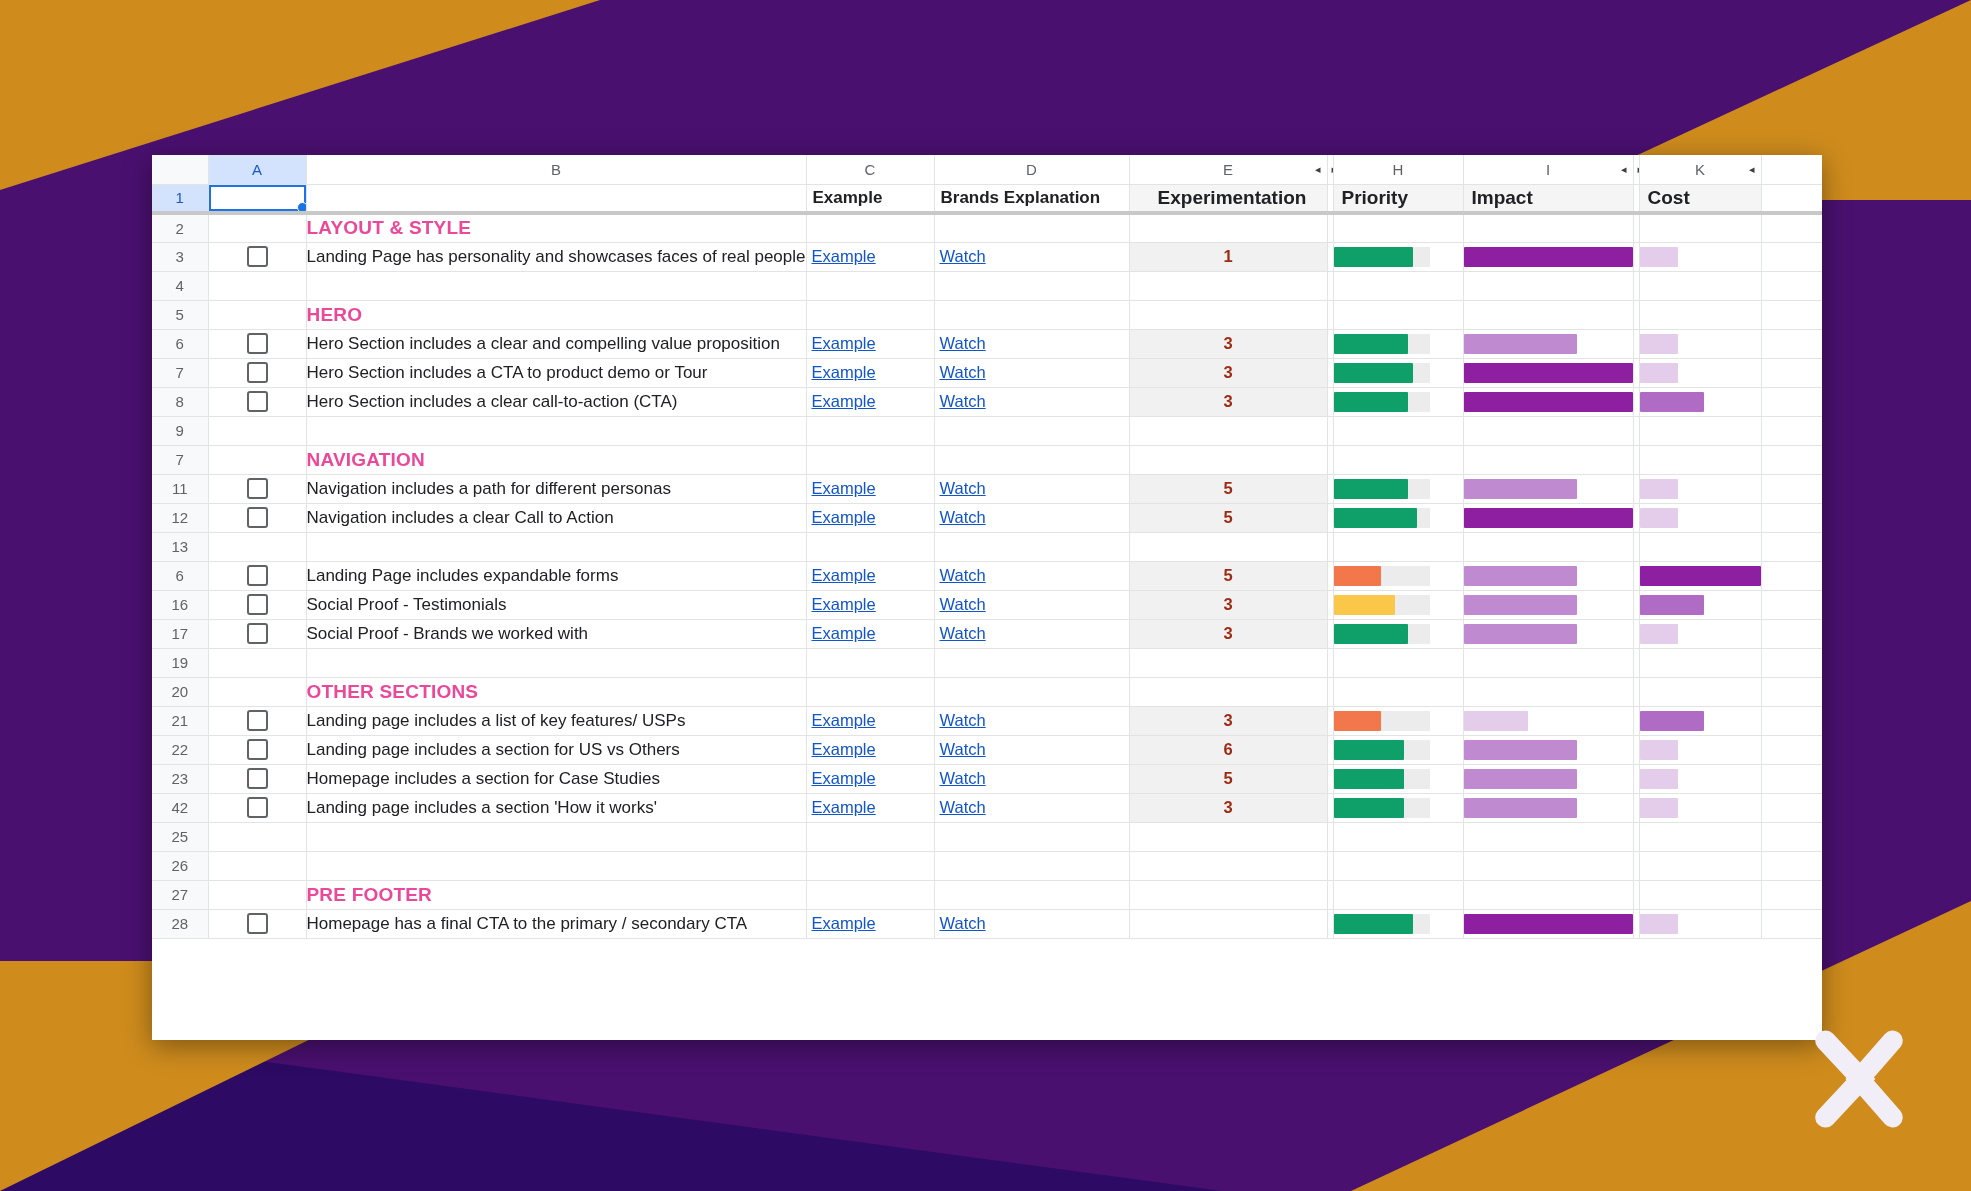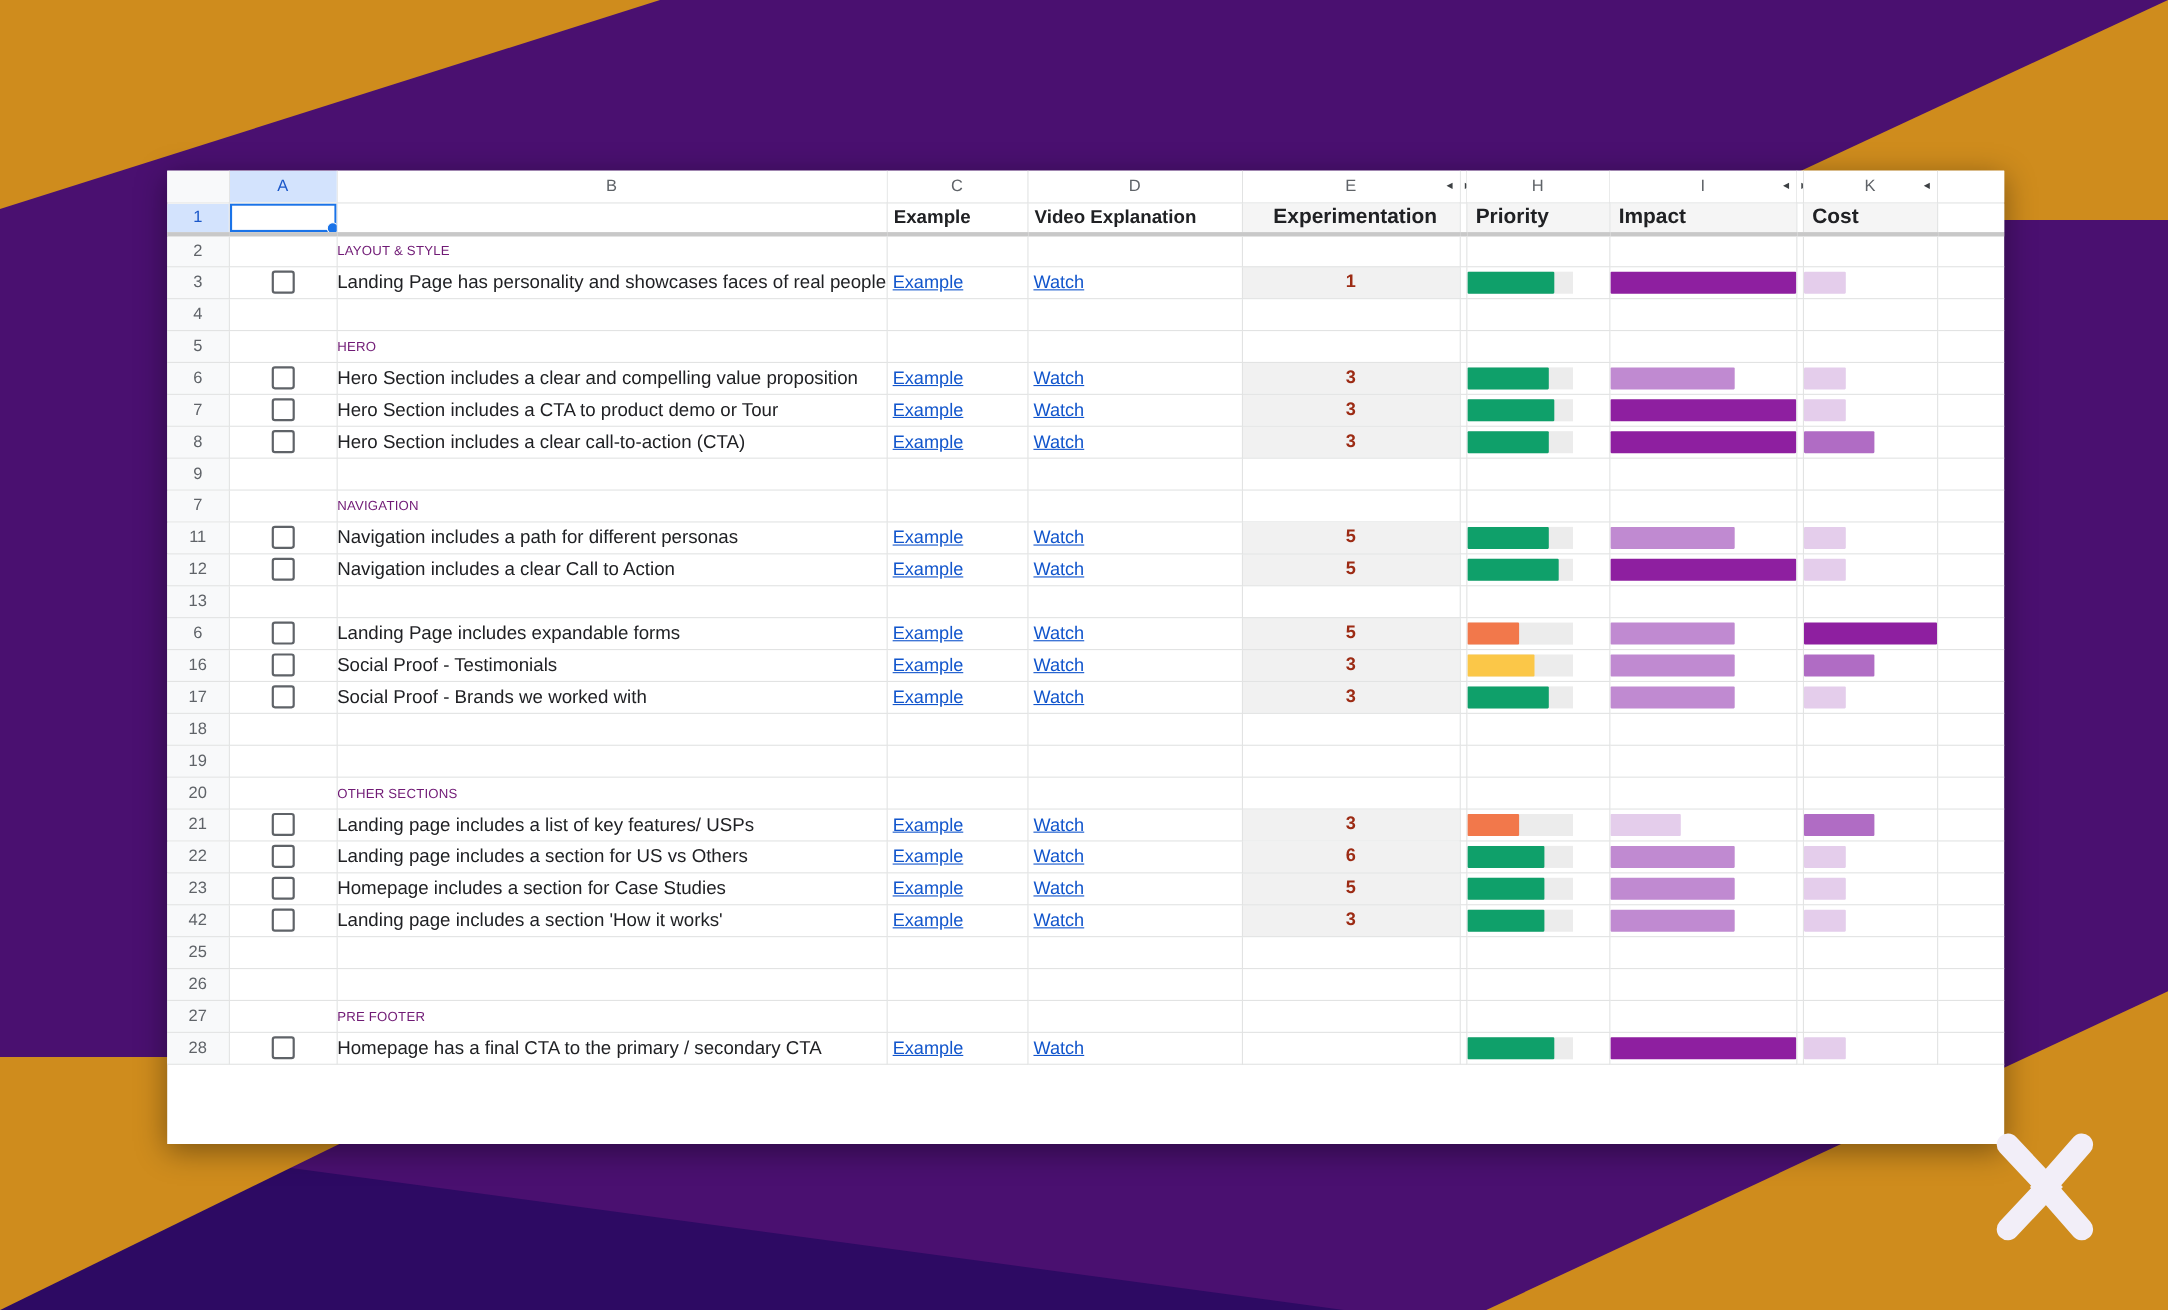--- a/index.html
+++ b/index.html
@@ -64,21 +64,21 @@
   col.c-d{width:195px;}
   col.c-e{width:198px;}
   col.c-sep{width:6px;}
   col.c-h{width:130px;}
   col.c-i{width:170px;}
   col.c-k{width:122px;}
   col.c-tail{width:67px;}
 
   
   .cb{padding-left:6px;color:#202124;font-size:17px;}
-  .sect{padding-left:6px;font-weight:normal;font-size:12px;letter-spacing:.2px;color:#701a75;}
+  .sect{padding-left:6px;font-weight:bold;font-size:19px;letter-spacing:.2px;color:#ec4899;}
   .lnk{padding-left:5px;color:#1155cc;text-decoration:underline;font-size:16.5px;cursor:pointer;}
   .num{text-align:center;color:#9c2b14;font-weight:bold;font-size:16.5px;background:#f1f1f1;}
   td.ecol{background:#f1f1f1;}
   td.ecol.blank{background:#ffffff;}
 
   
   td.hdr{font-weight:bold;background:#f5f5f5;}
   td.hdr.big{font-size:19px;padding-left:8px;}
   td.hdr.small{font-size:17px;padding-left:6px;background:#ffffff;}
 
@@ -166,21 +166,21 @@
     <tbody id="grid-body">
         <tr class="sel-row freeze">
           <td class="rown">1</td>
           <td class="selcell">
             <div id="selbox">
               <div id="selhandle"></div>
             </div>
           </td>
           <td class="hdr small"></td>
           <td class="hdr small">Example</td>
-          <td class="hdr small">Video Explanation</td>
+          <td class="hdr small">Brands Explanation</td>
           <td class="hdr big" style="text-align: center;">Experimentation</td>
           <td class="hdr small"></td>
           <td class="hdr big">Priority</td>
           <td class="hdr big">Impact</td>
           <td class="hdr small"></td>
           <td class="hdr big">Cost</td>
           <td class="hdr small"></td>
         </tr>
         <tr>
           <td class="rown">2</td>
@@ -575,40 +575,20 @@
           </td>
           <td></td>
           <td>
             <div class="bar-track">
               <div class="bar" style="width: 32%; background: rgb(228, 205, 235); position: relative;"></div>
             </div>
           </td>
           <td></td>
         </tr>
         <tr>
-          <td class="rown">18</td>
-          <td></td>
-          <td class="cb"></td>
-          <td></td>
-          <td></td>
-          <td class="num ecol blank"></td>
-          <td></td>
-          <td>
-            <div class="bar-track"></div>
-          </td>
-          <td>
-            <div class="bar-track"></div>
-          </td>
-          <td></td>
-          <td>
-            <div class="bar-track"></div>
-          </td>
-          <td></td>
-        </tr>
-        <tr>
           <td class="rown">19</td>
           <td></td>
           <td class="cb"></td>
           <td></td>
           <td></td>
           <td class="num ecol blank"></td>
           <td></td>
           <td>
             <div class="bar-track"></div>
           </td>

